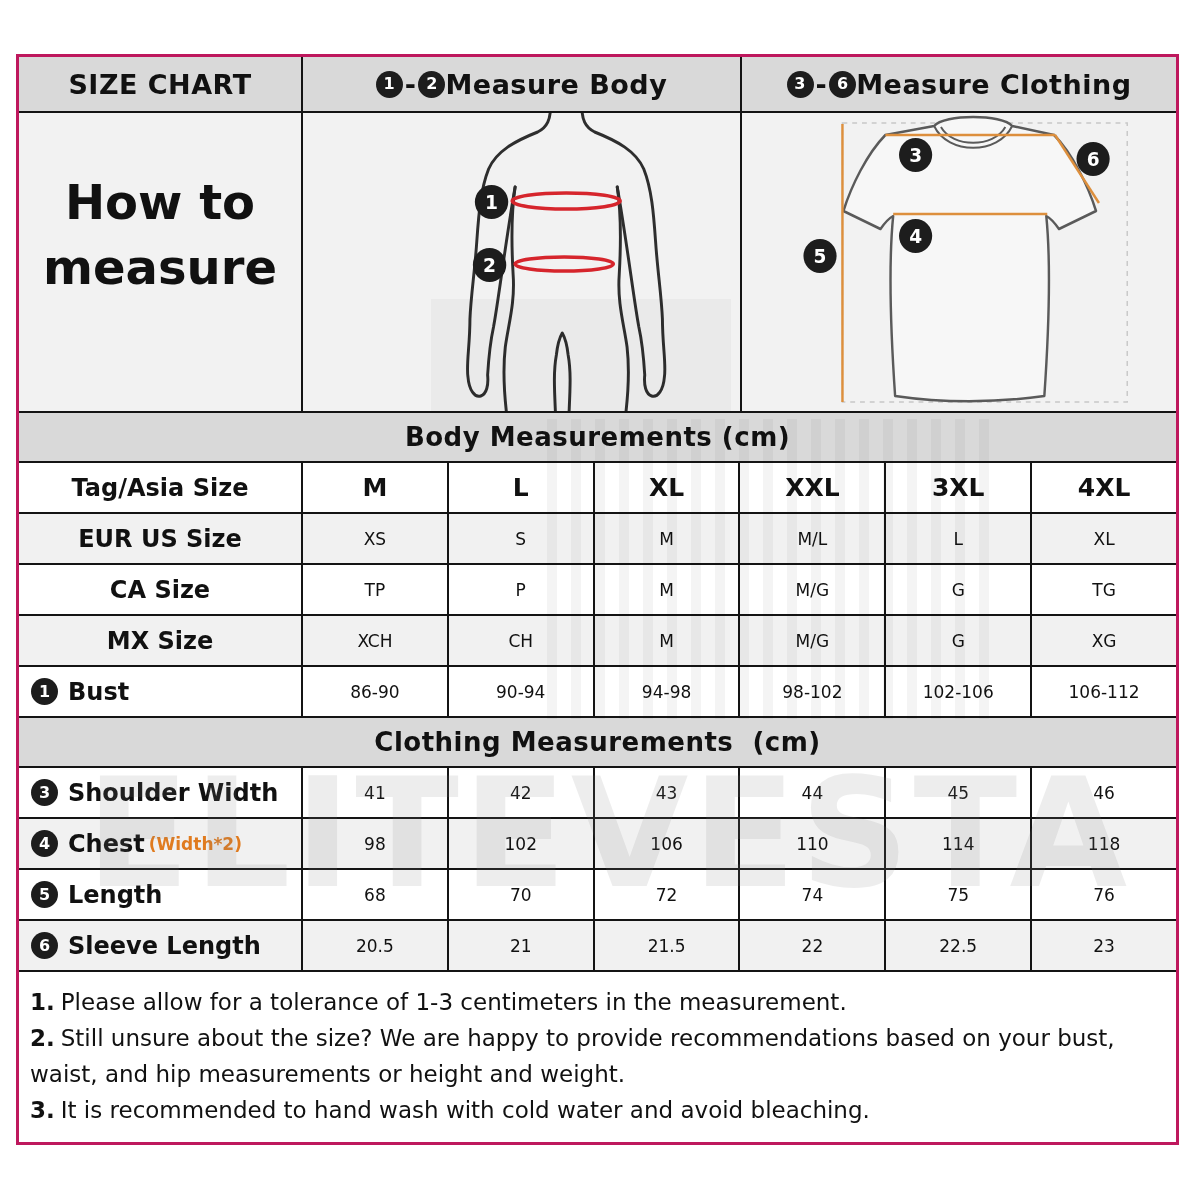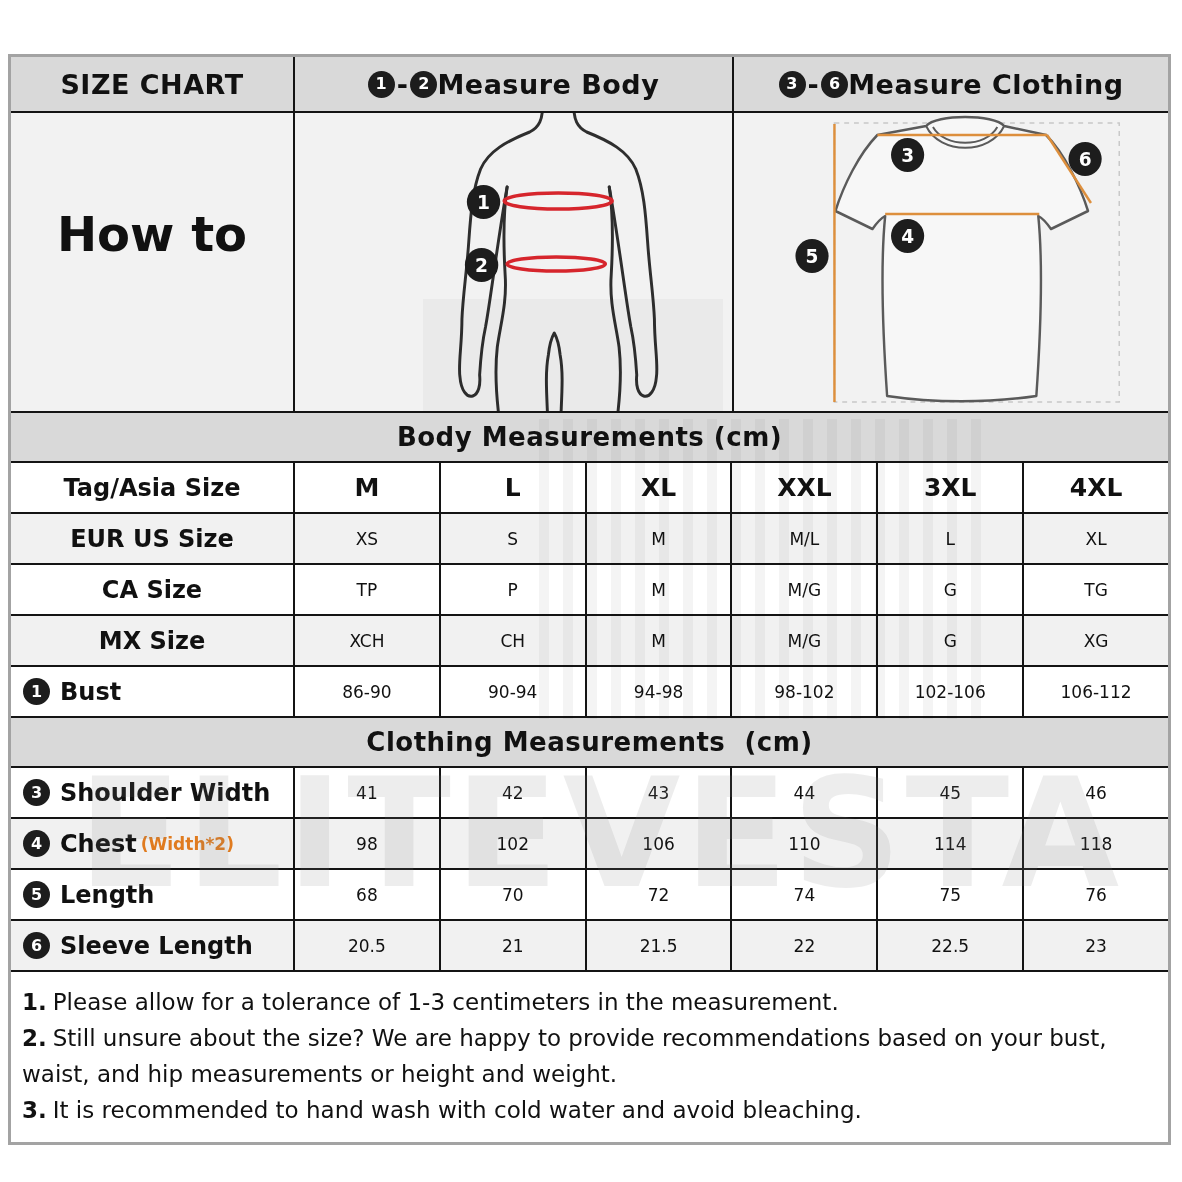--- a/index.html
+++ b/index.html
@@ -2,22 +2,22 @@
 <html><head>
 <meta charset="utf-8">
 <style>
   html,body{margin:0;padding:0;}
   body{
     width:1182px;height:1182px;background:#ffffff;position:relative;
     font-family:"DejaVu Sans","Liberation Sans",sans-serif;color:#111;
     overflow:hidden;
   }
   .chart{
-    position:absolute;left:8px;top:54px;width:1157px;
-    border:3px solid #a3a3a3;background:#000000;
+    position:absolute;left:16px;top:54px;width:1157px;
+    border:3px solid #be185d;background:#000000;
   }
   
   .top-header{display:flex;height:54px;border-bottom:2px solid #141414;background:#d9d9d9;}
   .th-cell{display:flex;align-items:center;justify-content:center;font-weight:bold;font-size:27px;letter-spacing:.5px;}
   .th-left{width:282px;}
   .th-mid{width:437px;border-left:2px solid #141414;}
   .th-right{flex:1;border-left:2px solid #141414;}
   .badge{
     display:inline-flex;align-items:center;justify-content:center;
     width:27px;height:27px;border-radius:50%;background:#1d1d1d;color:#fff;
@@ -97,20 +97,21 @@
         <span class="dash">-</span>
         <span class="badge">6</span>
       <span class="tx">Measure Clothing</span>
     </div>
   </div>
 
   <div class="panels">
     <div class="panel p-left">
       <div class="howto">
         <div>How to</div>
+        <div>measure</div>
       </div>
     </div>
 
     <div class="panel p-mid">
       <svg viewBox="0 0 445 298" preserveAspectRatio="none">
 
         <g class="outline">
           <path d="M 252 -6 C 252 6 249 14 239 19 C 216 28 197 38 189 56 C 181 76 179 100 177 128 C 175 158 171 182 170 206 C 170 232 166 252 168 264 C 169 277 175 285 181 283 C 187 281 189 272 188 262 C 189 246 190 232 194 214 C 199 188 206 130 216 74"></path>
           <path d="M 216 74 C 212 100 212 128 214 162 C 216 190 209 212 206 234 C 203 260 205 280 207 298"></path>
           <path d="M 284 -6 C 284 6 287 14 297 19 C 320 28 339 38 347 56 C 355 76 357 100 359 128 C 361 158 365 182 366 206 C 366 232 370 252 368 264 C 367 277 361 285 355 283 C 349 281 347 272 348 262 C 347 246 346 232 342 214 C 337 188 330 130 320 74"></path>

